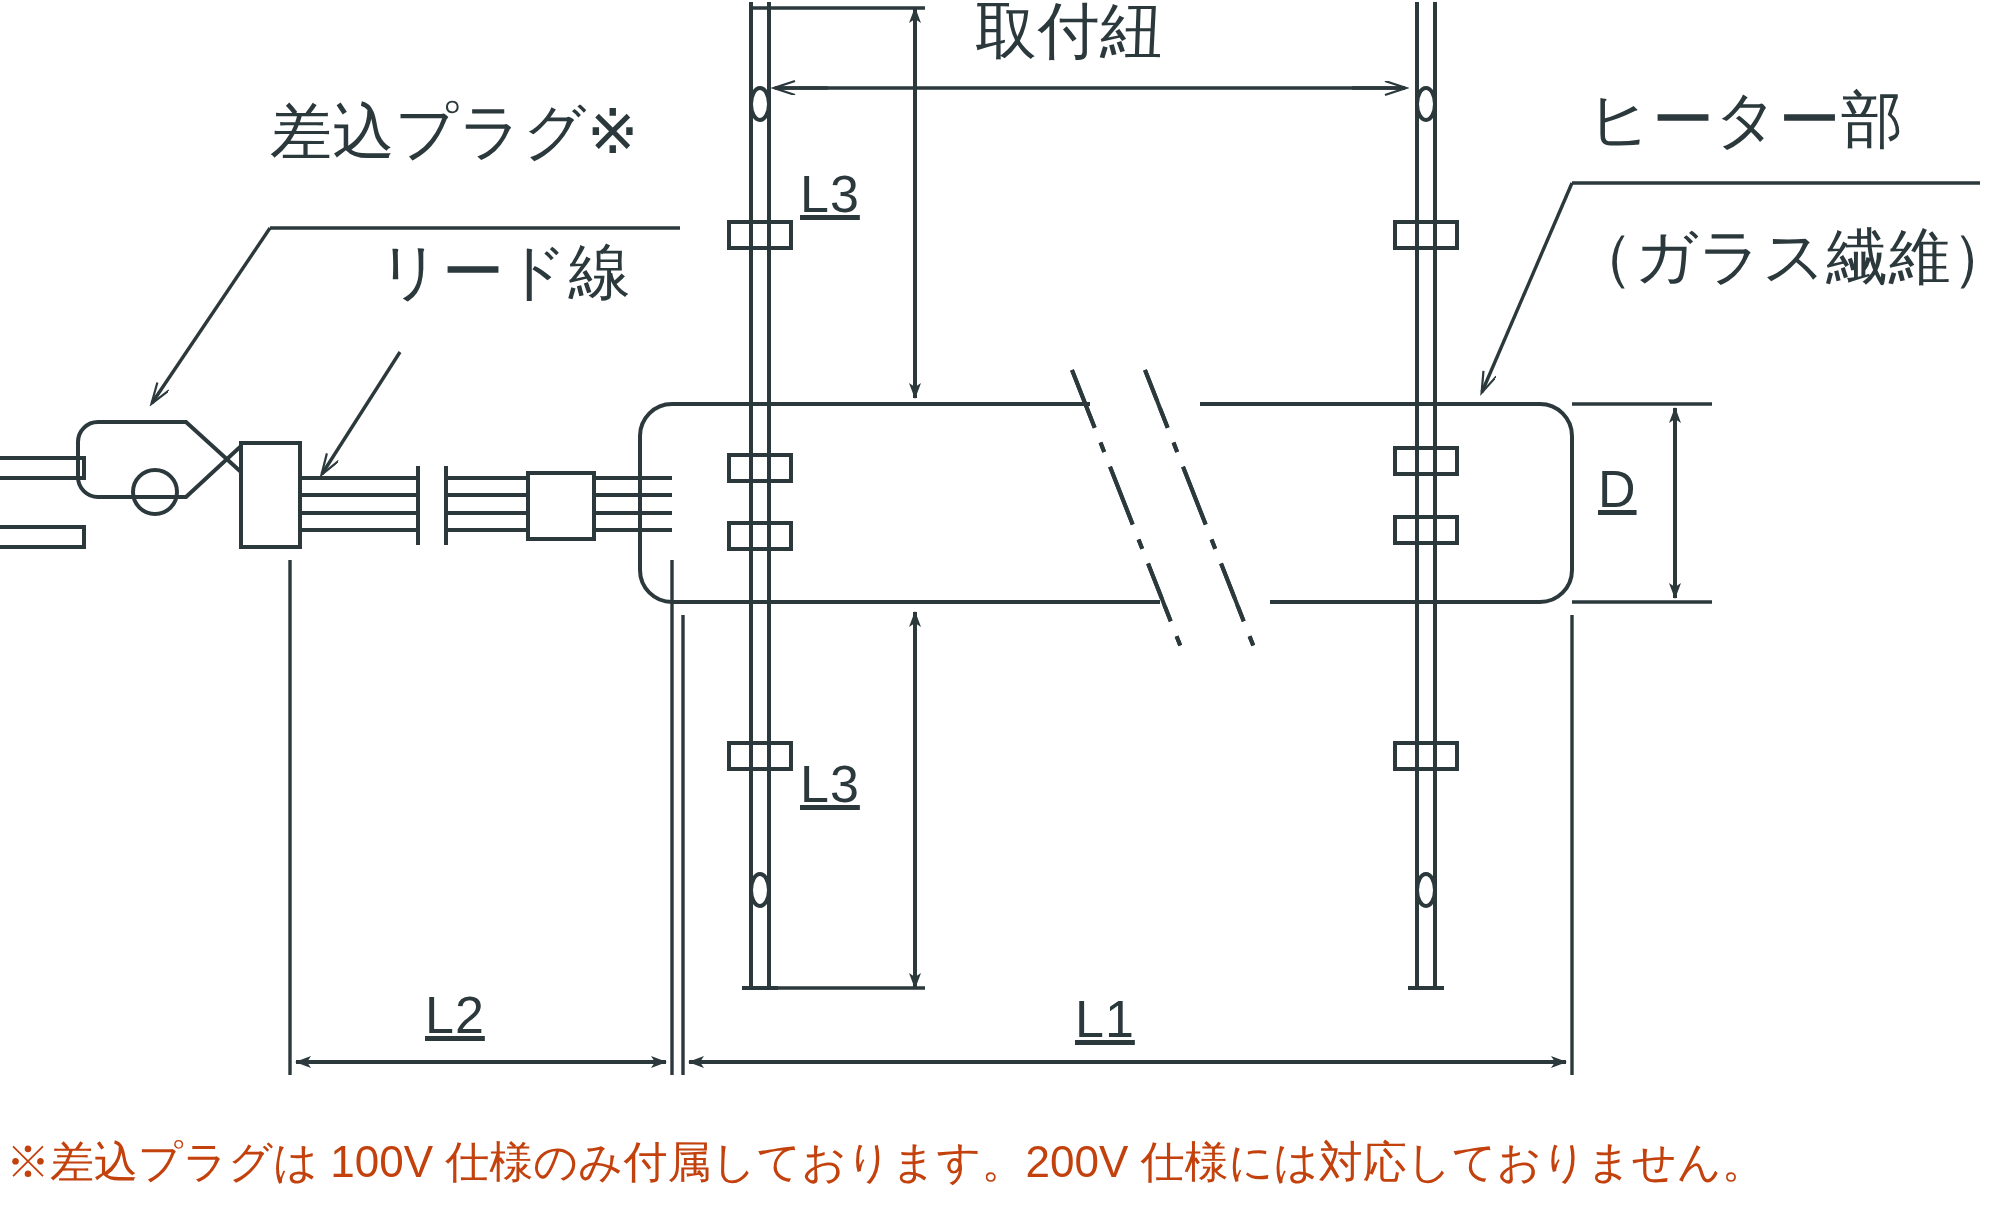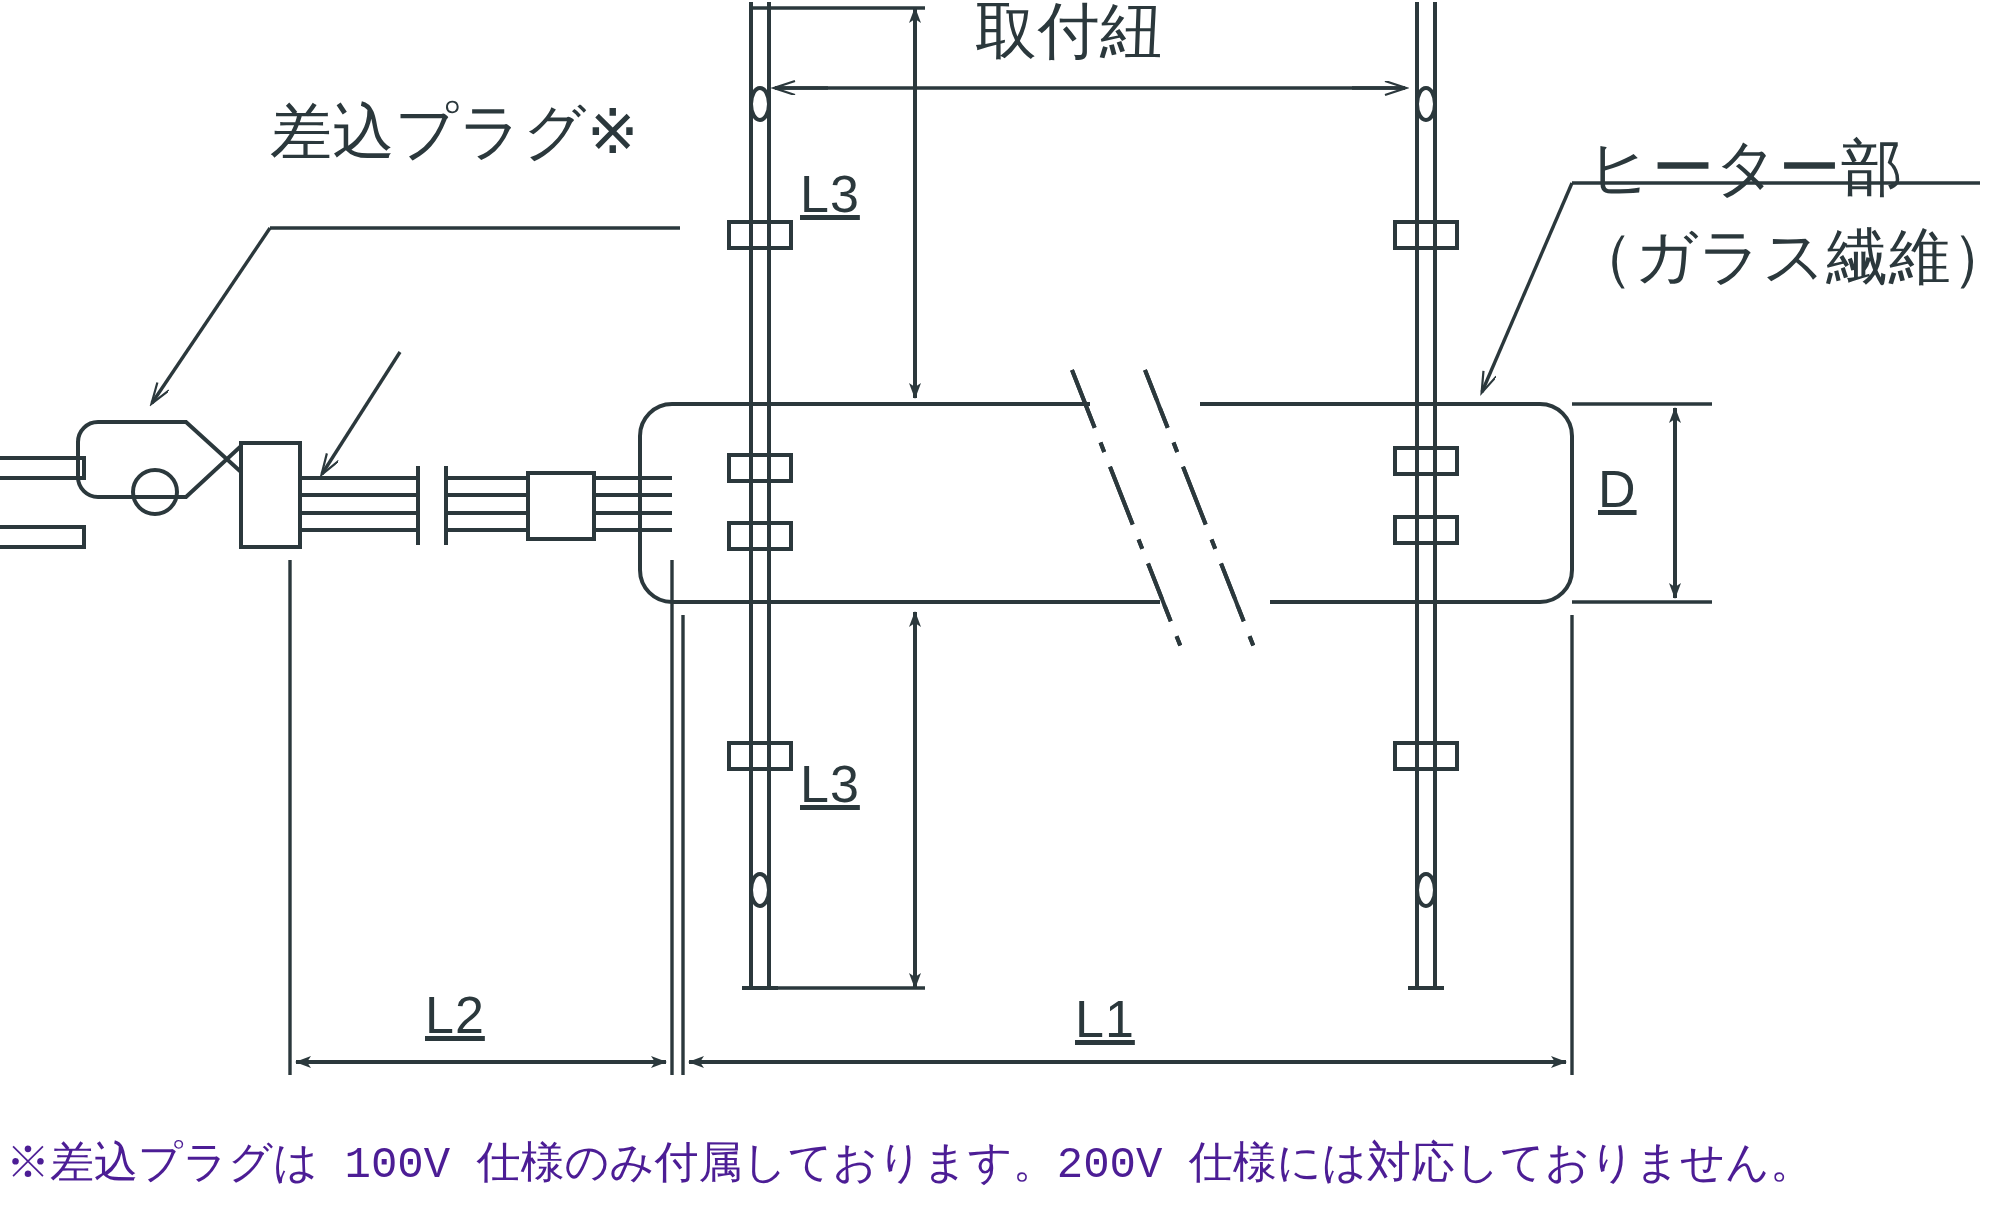--- a/index.html
+++ b/index.html
@@ -46,22 +46,22 @@
     font-size: 52px;
     letter-spacing: 1px;
     text-decoration: underline;
   }
   .caption {
     position: absolute;
     left: 6px;
     top: 1133px;
     font-size: 44px;
     white-space: nowrap;
-    color: #4c1d95;
-    font-family: Liberation Mono, monospace;
+    color: #c2410c;
+    font-family: Liberation Sans, sans-serif;
   }
 </style>
 </head>
 <body>
 
 <div id="stage">
 
   <svg id="drawing" viewBox="0 0 2000 1216">
     <defs>
       <marker id="arrowEnd" markerWidth="18" markerHeight="18" refX="15" refY="6" orient="auto" markerUnits="userSpaceOnUse">
@@ -304,24 +304,25 @@
       <g>
         <path d="M 1572,183 L 1980,183" stroke-width="3.4"></path>
         <path d="M 1572,183 L 1482,392" stroke-width="3.4" marker-end="url(#thinArrowEnd)"></path>
       </g>
 
     </g>
   </svg>
 
   <div class="lbl jp" style="left:270px; top:97px;">差込プラグ※</div>
 
+  <div class="lbl jp" style="left:378px; top:237px;">リード線</div>
 
   <div class="lbl jp" style="left:975px; top:-4px;">取付紐</div>
 
-  <div class="lbl jp" style="left:1588px; top:85px;margin-top:48px;">ヒーター部</div>
+  <div class="lbl jp" style="left:1588px; top:85px;">ヒーター部</div>
 
   <div class="lbl jp" style="left:1572px; top:222px;">（ガラス繊維）</div>
 
   <div class="lbl dim" style="left:800px; top:165px;">L3</div>
 
   <div class="lbl dim" style="left:800px; top:755px;">L3</div>
 
   <div class="lbl dim" style="left:1598px; top:460px;">D</div>
 
   <div class="lbl dim" style="left:425px; top:975px;margin-top:11px;">L2</div>

